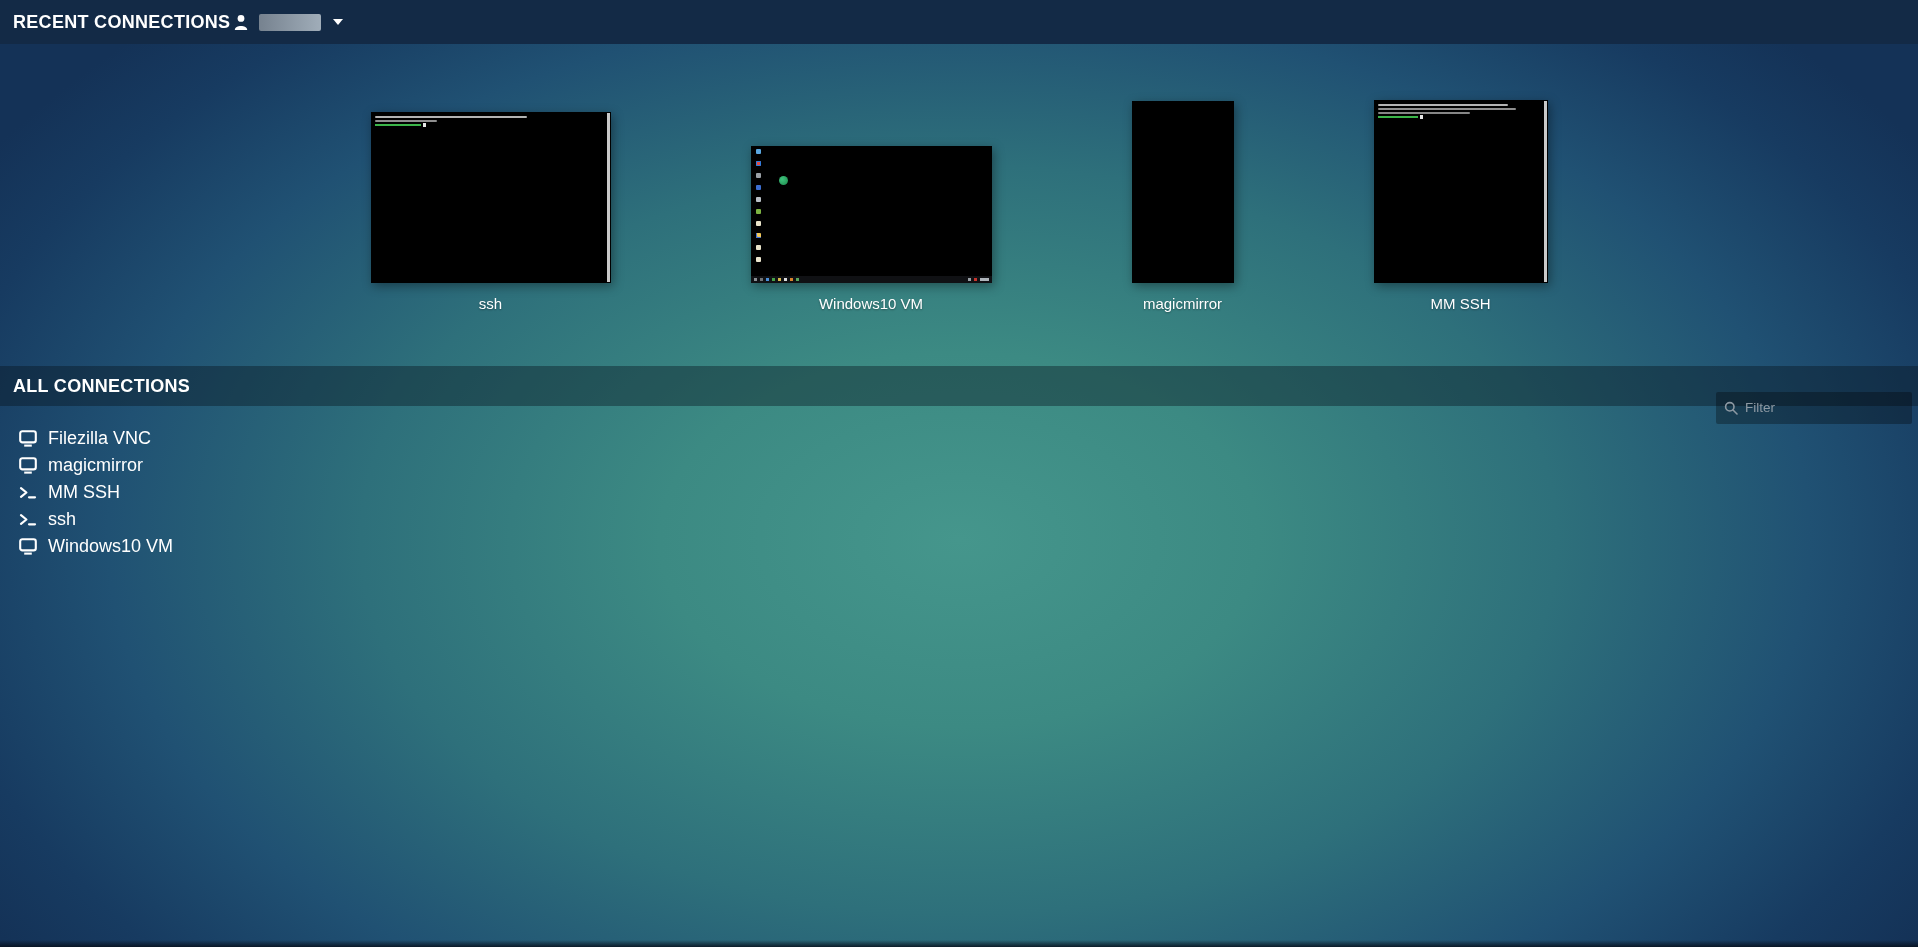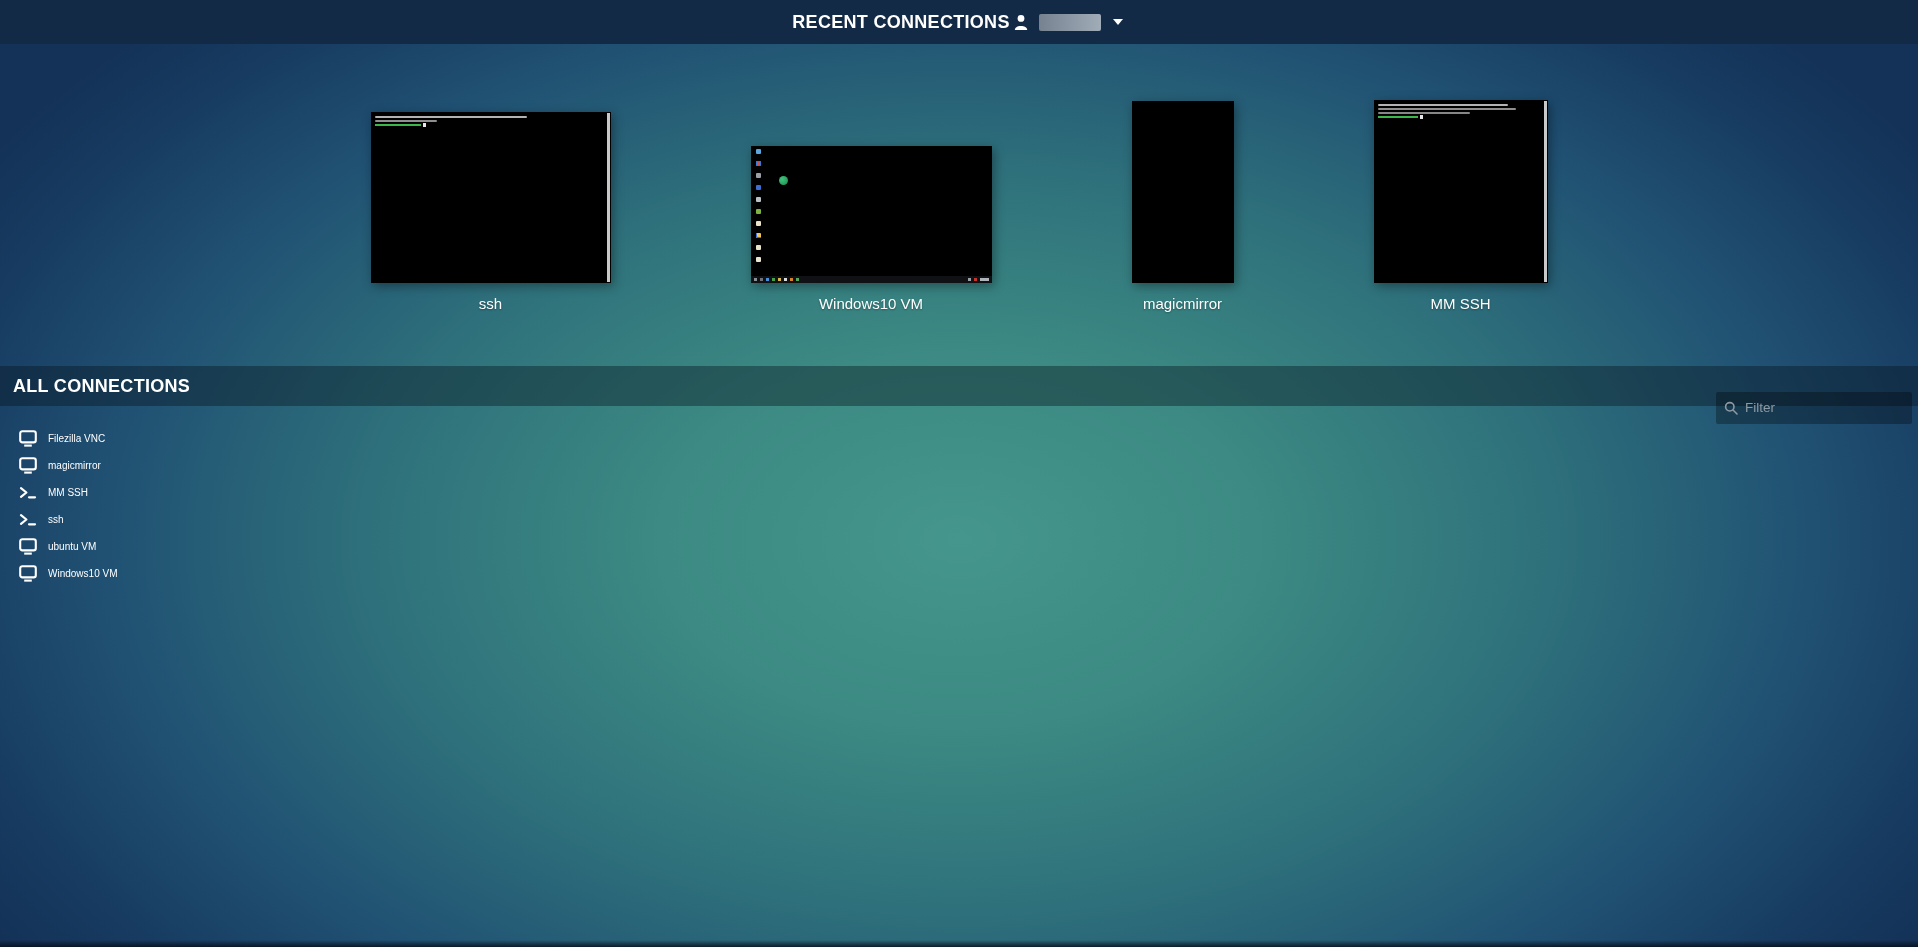--- a/index.html
+++ b/index.html
@@ -15,21 +15,21 @@
         #205173 74%,
         #173b61 90%,
         var(--background-edge, #143257) 100%);
     background-color: var(--background-edge, #143257);
   }
 
   
   .top-bar {
     position: absolute; top: 0; left: 0; right: 0; height: 44px;
     background: var(--header-bar, #132a46);
-    display: flex; align-items: center; justify-content: center;
+    display: flex; align-items: center; justify-content: flex-start;
     padding: 0 14px 0 13px;
     z-index: 5;
   }
   .top-bar h1 {
     color: #ffffff; font-size: 18px; font-weight: bold; letter-spacing: 0.3px;
   }
   .user-menu {
     display: flex; align-items: center; gap: 9px; cursor: pointer; height: 100%;
     padding: 0 2px;
   }
@@ -158,21 +158,21 @@
   .filter-box input::placeholder { color: #8d99a3; opacity: 1; }
 
   
   .conn-list { position: absolute; top: 425px; left: 0; right: 0; }
   .conn-row {
     display: flex; align-items: center; height: 27px;
     padding-left: 19px; cursor: pointer;
   }
   .conn-icon { width: 19px; height: 17px; margin-right: 10px; display: flex; align-items: center; }
   .conn-icon svg { display: block; }
-  .conn-label { color: #ffffff; font-size: 10px; }
+  .conn-label { color: #ffffff; font-size: 18px; }
 
   .bottom-edge {
     position: absolute; left: 0; right: 0; bottom: 0; height: 7px;
     background: linear-gradient(to bottom, rgba(8,18,32,0), rgba(7,15,27,0.85));
   }
 </style>
 </head>
 <body>
 
 <header class="top-bar">
@@ -318,36 +318,26 @@
     <span class="conn-icon">
 
       <svg class="terminal-icon" width="18" height="17" viewBox="0 0 18 17">
         <polyline points="2,4.2 7.4,8.5 2,12.8" fill="none" stroke="#ffffff" stroke-width="2.2" stroke-linecap="round" stroke-linejoin="round"></polyline>
         <line x1="10" y1="13.3" x2="16" y2="13.3" stroke="#ffffff" stroke-width="2.2" stroke-linecap="round"></line>
       </svg>
     </span>
     <span class="conn-label">ssh</span>
   </div>
 
+
   <div class="conn-row type-monitor">
     <span class="conn-icon">
       <svg class="monitor-icon" width="18" height="17" viewBox="0 0 18 17">
         <rect x="1.2" y="1.2" width="15.6" height="11.2" rx="2.2" fill="none" stroke="#ffffff" stroke-width="2.1"></rect>
         <line x1="5.2" y1="15.6" x2="12.8" y2="15.6" stroke="#ffffff" stroke-width="2.1"></line>
       </svg>
 
     </span>
-    <span class="conn-label">ubuntu VM</span>
-  </div>
-
-  <div class="conn-row type-monitor">
-    <span class="conn-icon">
-      <svg class="monitor-icon" width="18" height="17" viewBox="0 0 18 17">
-        <rect x="1.2" y="1.2" width="15.6" height="11.2" rx="2.2" fill="none" stroke="#ffffff" stroke-width="2.1"></rect>
-        <line x1="5.2" y1="15.6" x2="12.8" y2="15.6" stroke="#ffffff" stroke-width="2.1"></line>
-      </svg>
-
-    </span>
     <span class="conn-label">Windows10 VM</span>
   </div>
 </section>
 
 <div class="bottom-edge"></div>
 
 </body></html>

